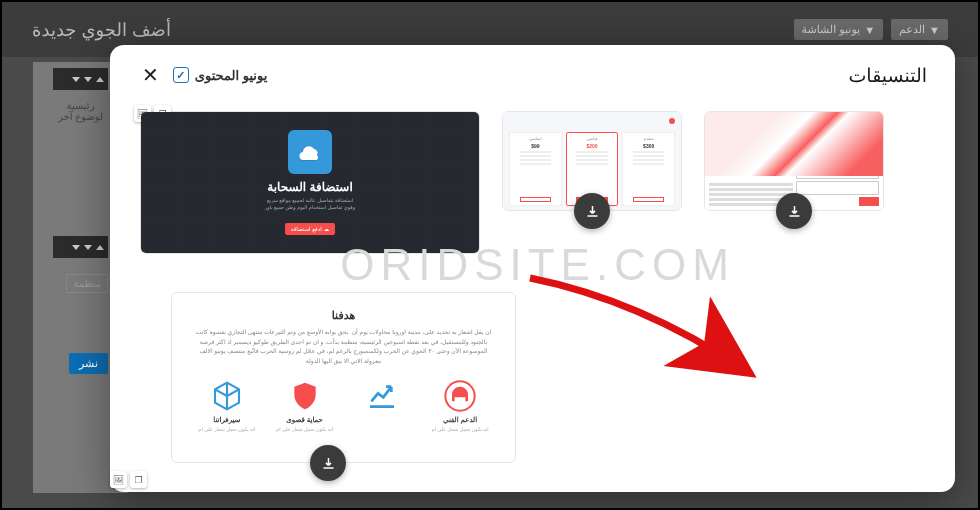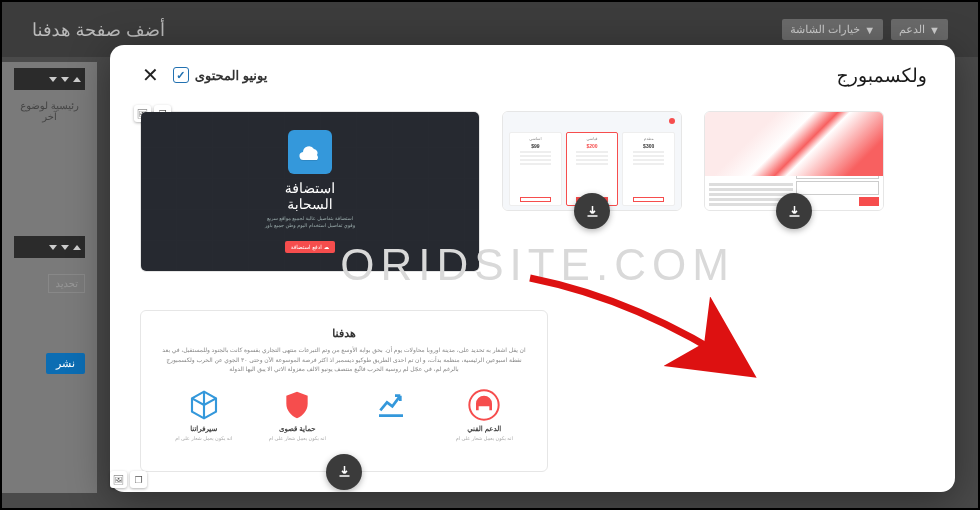--- a/index.html
+++ b/index.html
@@ -22,22 +22,22 @@
     background: #3c3c3c;
     display: flex; align-items: center; justify-content: space-between;
     padding: 12px 30px; color: #bbb; font-size: 18px;
   }
   .bd-top-btns { display: flex; gap: 8px; }
   .bd-btn {
     background: #6a6a6a; color: #ccc; font-size: 11px;
     padding: 4px 8px; border-radius: 2px; display: inline-flex; gap:4px; align-items:center;
   }
   .bd-left-panel {
-    position: absolute; left: 0; top: 60px; width: 95px; bottom: 15px;
-    background: #7a7a7a; padding: 6px 12px;
+    position: absolute; left: 31px; top: 60px; width: 95px; bottom: 15px;
+    background: #7a7a7a; padding: 6px 20px;
   }
   .bd-dark-bar {
     background: #2b2b2b; height: 22px; margin-bottom: 6px;
     display:flex; align-items:center; gap:4px; padding:0 4px;
   }
   .bd-arrow { width:0;height:0;border-left:4px solid transparent;border-right:4px solid transparent;border-top:5px solid #ccc;}
   .bd-arrow.up{border-top:none;border-bottom:5px solid #ccc;}
   .bd-text-block {
     background:#7a7a7a; color:#444;font-size:10px;padding:4px; text-align:center;
   }
@@ -109,25 +109,25 @@
   .pc-btn{width:70%;height:5px;border:1px solid #f64d4d;margin-top:auto;}
   .pcard.mid .pc-btn{background:#f64d4d;}
   
   .thumb-big .thumb-inner{width:340px;}
   .host-hero{background:#262930;padding:18px 12px;display:flex;gap:16px;justify-content:center;position:relative;}
   .host-hero::before{content:'';position:absolute;inset:0;background:repeating-linear-gradient(90deg,transparent 0 35px,#33363d 35px 36px),repeating-linear-gradient(0deg,transparent 0 30px,#33363d 30px 31px);opacity:.15;}
   .host-card{flex:1;max-width:95px;text-align:center;position:relative;z-index:1;}
   .host-ic{width:44px;height:44px;background:#3498db;border-radius:6px;margin:0 auto 6px;position:relative;display:flex;align-items:center;justify-content:center;}
   .host-ic.badge::after{content:'';position:absolute;top:-4px;right:-3px;width:7px;height:11px;background:#f64d4d;}
   .host-ic svg{width:24px;height:24px;filter:drop-shadow(0 1px 0 rgba(0,0,0,.1));}
-  .host-t{color:#fff;font-size:14px;font-weight:normal;margin-bottom:3px;}
+  .host-t{color:#fff;font-size:12px;font-weight:bold;margin-bottom:3px;}
   .host-d{color:#9aa;font-size:5px;line-height:1.4;margin-bottom:6px;}
   .host-btn{background:#f64d4d;color:#fff;font-size:5.5px;padding:3px 6px;border-radius:2px;display:inline-flex;gap:2px;align-items:center;}
   
-  .thumb-goals .thumb-inner{width:408px;padding:16px 20px 30px;background:#fff;}
+  .thumb-goals .thumb-inner{width:345px;padding:16px 20px 30px;background:#fff;margin-left:31px;}
   .goals-t{text-align:center;font-size:11px;font-weight:bold;color:#333;margin-bottom:6px;}
   .goals-p{text-align:center;font-size:6px;color:#888;line-height:1.6;margin-bottom:14px;}
   .feat-row{display:flex;justify-content:space-around;gap:8px;}
   .feat{flex:1;text-align:center;}
   .feat-ic{width:32px;height:32px;margin:0 auto 4px;}
   .feat-t{font-size:7px;font-weight:bold;color:#444;margin-bottom:2px;}
   .feat-d{font-size:5px;color:#aaa;}
   
   .watermark{
     position:absolute;left:135px;right:40px;top:240px;text-align:center;
@@ -147,47 +147,47 @@
 
 <div class="backdrop">
   <div class="bd-top">
     <div class="bd-top-btns">
       <span class="bd-btn">
           <span>▼</span>
           <span>الدعم</span>
         </span>
       <span class="bd-btn">
           <span>▼</span>
-          <span>خيارات الشاشة</span>
+          <span>يونيو الشاشة</span>
         </span>
     </div>
-    <span>أضف صفحة هدفنا</span>
+    <span>أضف الجوي جديدة</span>
   </div>
   <div class="bd-left-panel">
     <div class="bd-dark-bar">
         <span class="bd-arrow up"></span>
         <span class="bd-arrow"></span>
         <span class="bd-arrow"></span>
       </div>
     <div class="bd-text-block">رئيسية لوضوع آخر</div>
     <div style="height:110px"></div>
     <div class="bd-dark-bar">
         <span class="bd-arrow up"></span>
         <span class="bd-arrow"></span>
         <span class="bd-arrow"></span>
       </div>
-    <span class="bd-outline-btn">تحديد</span>
+    <span class="bd-outline-btn">منظمة</span>
     <br>
     <span class="bd-blue-btn">نشر</span>
   </div>
 </div>
 
 <div class="modal">
   <div class="modal-header">
-    <span class="modal-title">ولكسمبورج</span>
+    <span class="modal-title">التنسيقات</span>
     <div class="header-left">
       <label class="checkbox-wrap">
         <span>يونيو المحتوى</span>
         <span class="checkbox">✓</span>
       </label>
       <span class="close-x">✕</span>
     </div>
   </div>
 
   <div class="modal-body">

